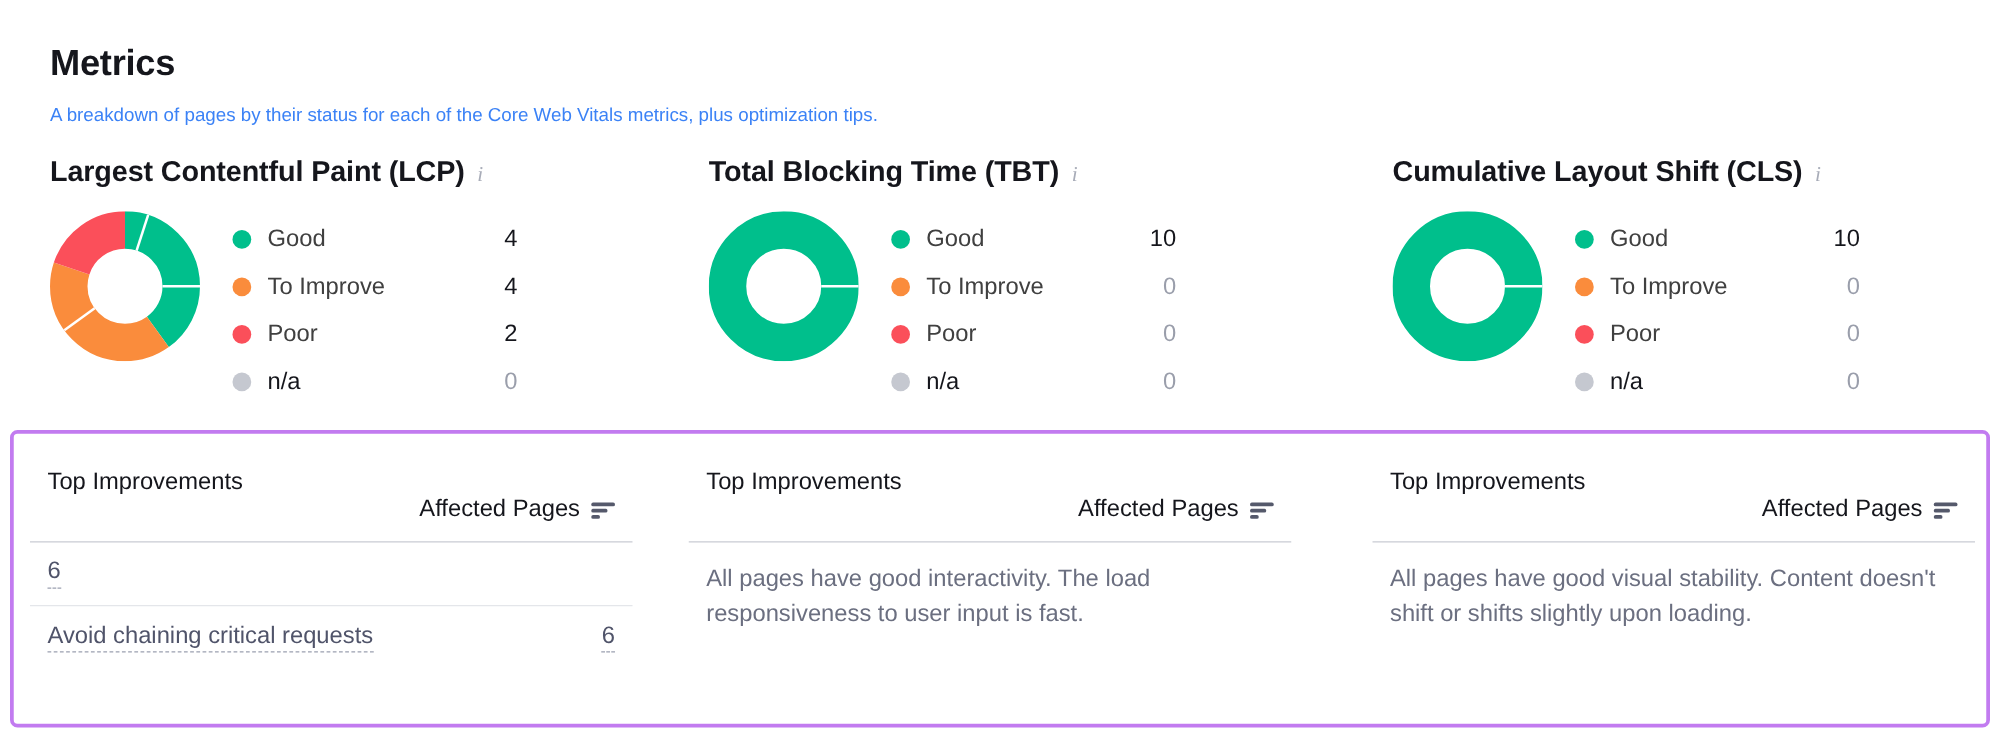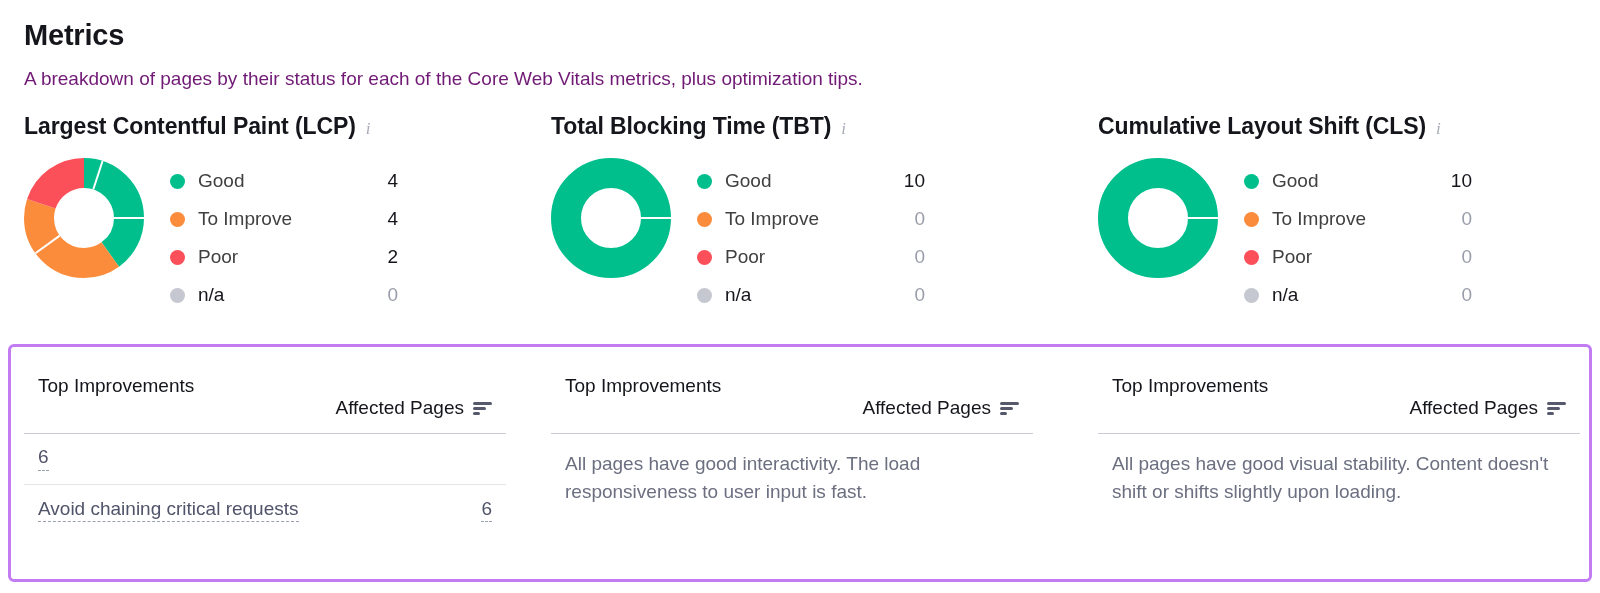--- a/index.html
+++ b/index.html
@@ -15,38 +15,38 @@
     font-family: "Liberation Sans", sans-serif;
     color: #15161c;
     overflow: hidden;
     position: relative;
   }
 
   .page {
     position: relative;
     width: 1600px;
     height: 466px;
-    padding: 0;
+    padding: 16px;
   }
 
   
   .page-header {
     padding: 18px 0 0 24px;
   }
   .page-title {
     font-size: 29px;
     font-weight: 700;
     letter-spacing: -0.2px;
     color: #15161c;
     margin: 0;
     line-height: 1.2;
   }
   .page-subtitle {
-    font-size: 19px;
-    color: #701a75;
+    font-size: 15px;
+    color: #3b82f6;
     margin: 14px 0 0 0;
     line-height: 1.3;
     font-weight: 400;
   }
 
   
   .metrics-row {
     display: flex;
     margin-top: 22px;
     padding-left: 24px;

